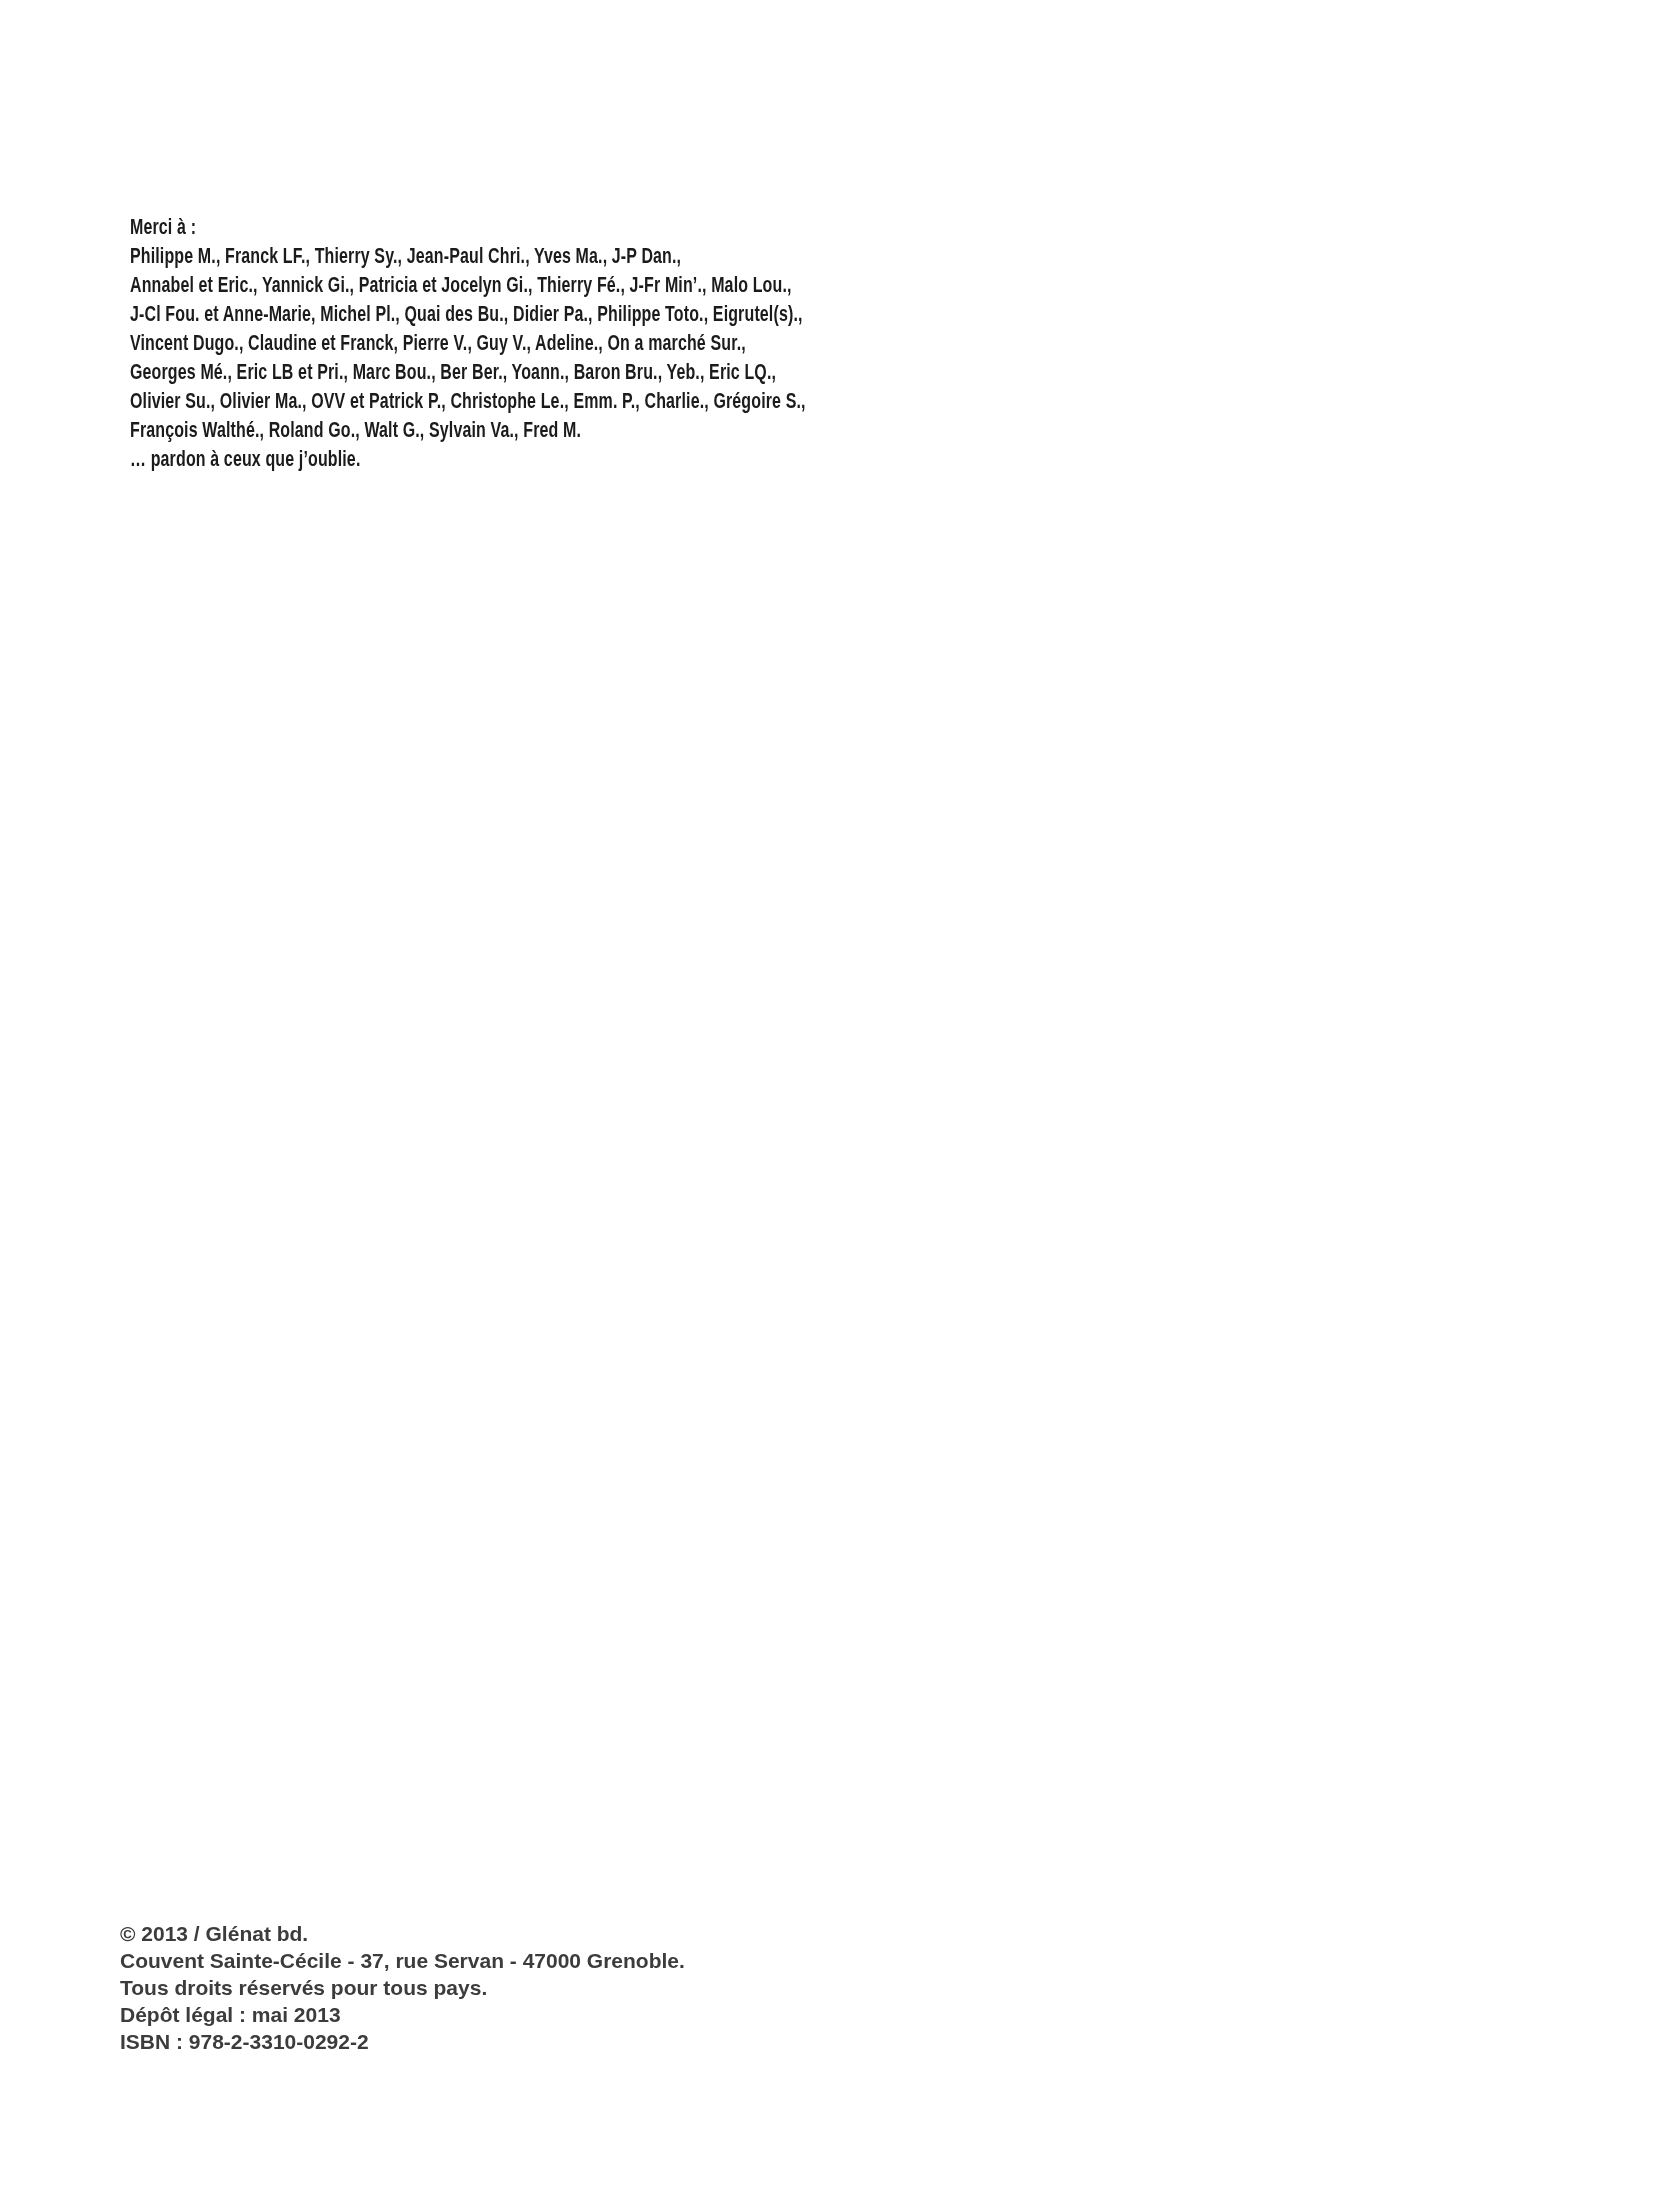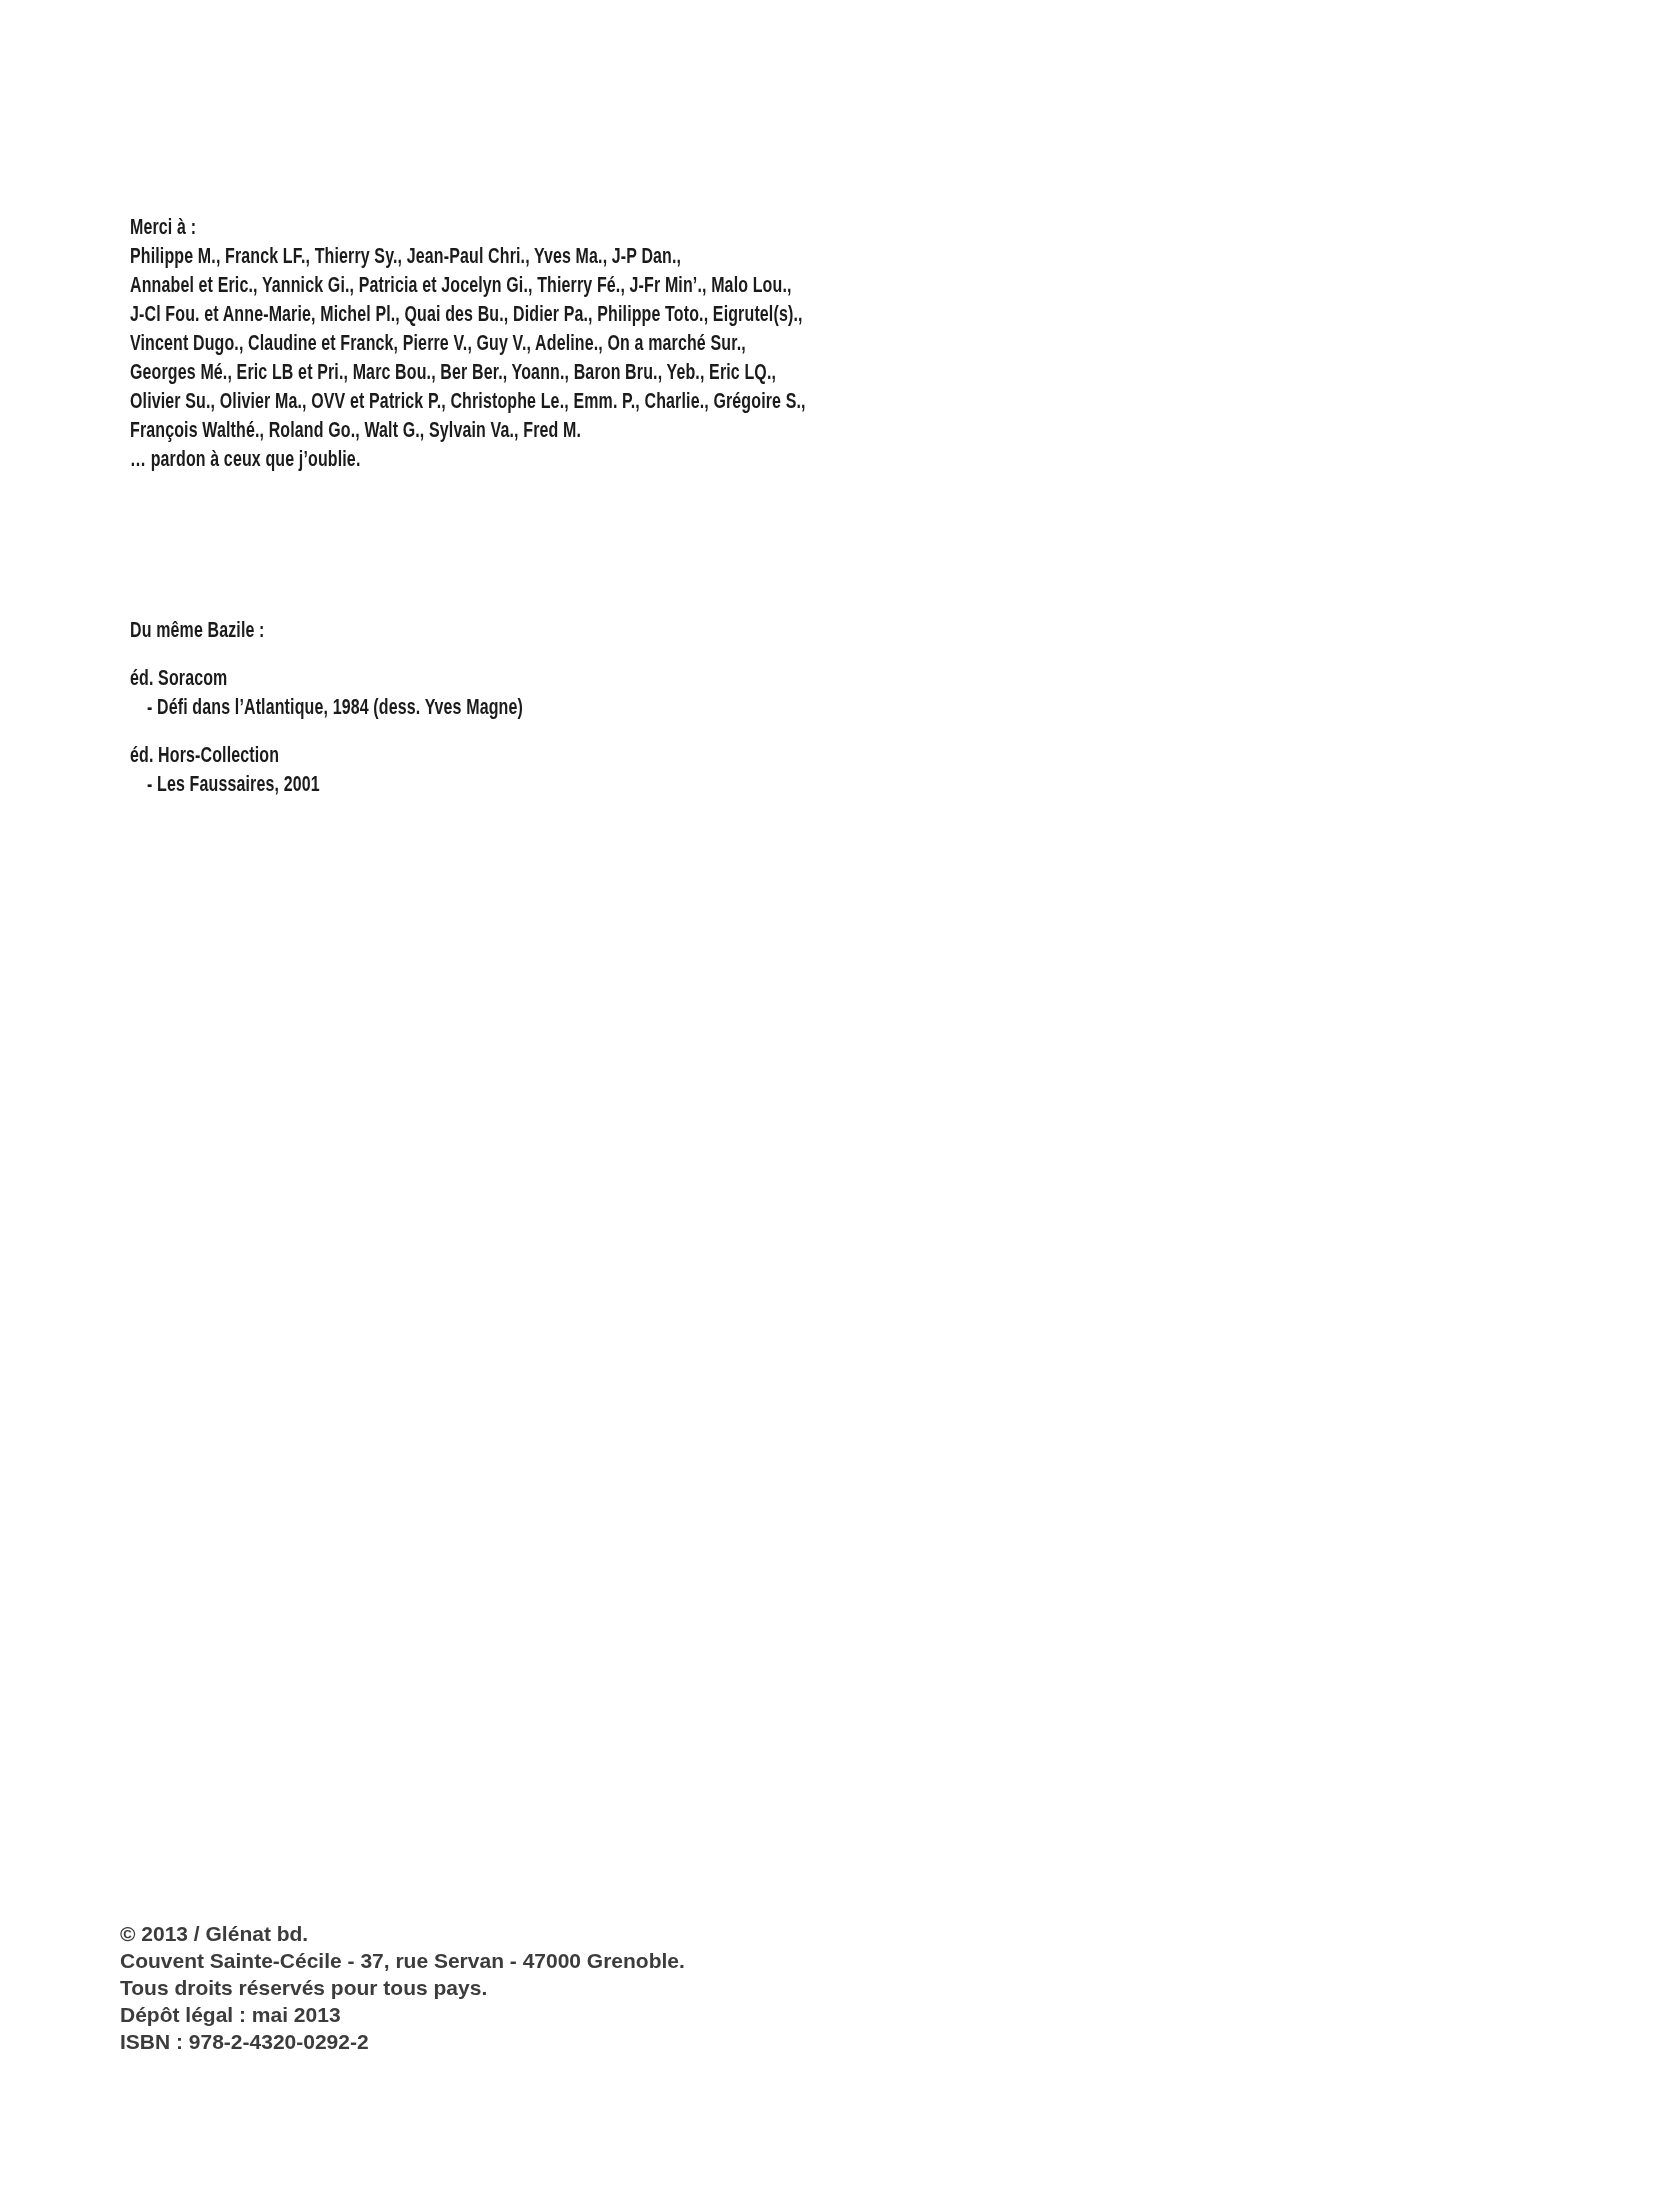--- a/index.html
+++ b/index.html
@@ -51,34 +51,23 @@
     <div class="bline">Philippe M., Franck LF., Thierry Sy., Jean-Paul Chri., Yves Ma., J-P Dan.,</div>
     <div class="bline">Annabel et Eric., Yannick Gi., Patricia et Jocelyn Gi., Thierry Fé., J-Fr Min’., Malo Lou.,</div>
     <div class="bline">J-Cl Fou. et Anne-Marie, Michel Pl., Quai des Bu., Didier Pa., Philippe Toto., Eigrutel(s).,</div>
     <div class="bline">Vincent Dugo., Claudine et Franck, Pierre V., Guy V., Adeline., On a marché Sur.,</div>
     <div class="bline">Georges Mé., Eric LB et Pri., Marc Bou., Ber Ber., Yoann., Baron Bru., Yeb., Eric LQ.,</div>
     <div class="bline">Olivier Su., Olivier Ma., OVV et Patrick P., Christophe Le., Emm. P., Charlie., Grégoire S.,</div>
     <div class="bline">François Walthé., Roland Go., Walt G., Sylvain Va., Fred M.</div>
     <div class="bline">… pardon à ceux que j’oublie.</div>
   </section>
 
-  <section class="biblio">
-    <div class="bline">Du même Bazile :</div>
-    <div class="entry">
-      <div class="bline">éd. Soracom</div>
-      <div class="bline work">- Défi dans l’Atlantique, 1984 (dess. Yves Magne)</div>
-    </div>
-    <div class="entry">
-      <div class="bline">éd. Hors-Collection</div>
-      <div class="bline work">- Les Faussaires, 2001</div>
-    </div>
-  </section>
 
   <section class="colophon">
     <div class="gline">© 2013 / Glénat bd.</div>
     <div class="gline">Couvent Sainte-Cécile - 37, rue Servan - 47000 Grenoble.</div>
     <div class="gline">Tous droits réservés pour tous pays.</div>
     <div class="gline">Dépôt légal : mai 2013</div>
-    <div class="gline">ISBN : 978-2-4320-0292-2</div>
+    <div class="gline">ISBN : 978-2-3310-0292-2</div>
   </section>
 
 </main>
 
 
 </body></html>

